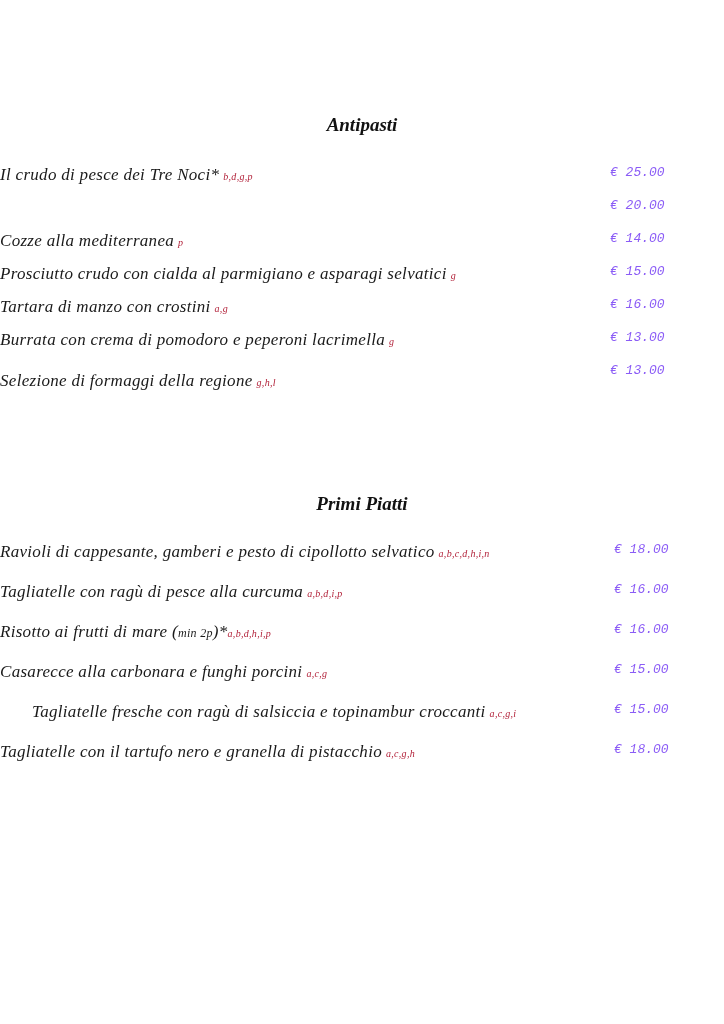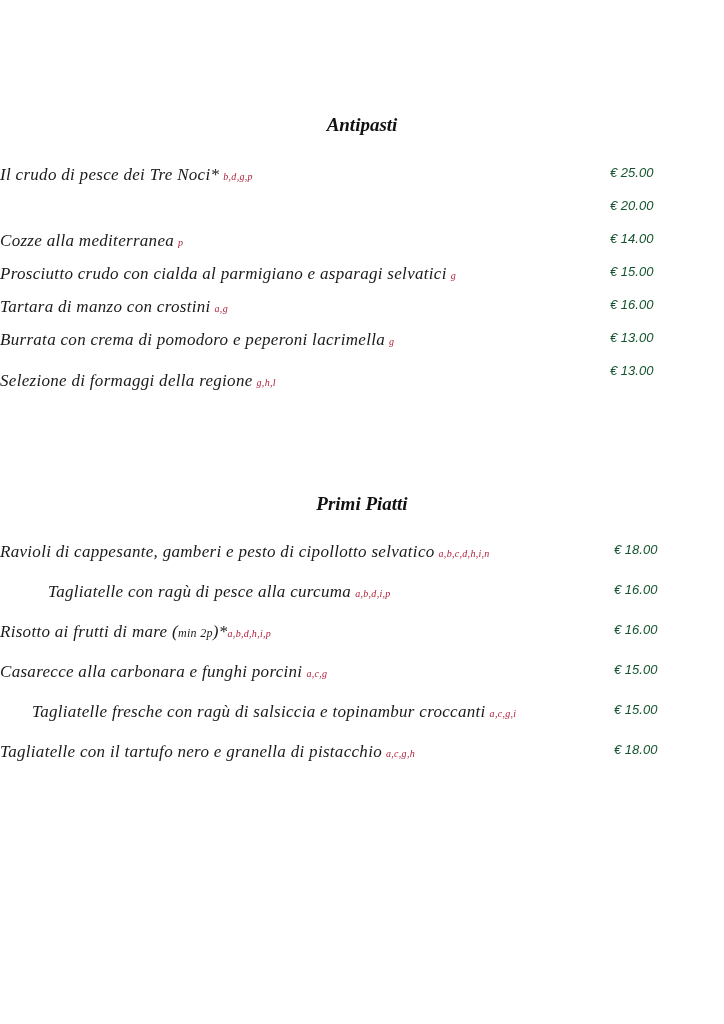--- a/index.html
+++ b/index.html
@@ -19,22 +19,22 @@
       font-style: italic; font-size: 17px; color: #1a1a1a;
       font-family: "Liberation Serif", "DejaVu Serif", serif;
       letter-spacing: 0.3px;
     }
     .allergens {
       font-size: 10px; color: #b2223a; font-style: italic; margin-left: 4px;
       font-family: "Liberation Serif", "DejaVu Serif", serif;
     }
     .note { font-size: 12px; font-style: italic; }
     .price {
-      position: absolute; font-style: italic; font-size: 13px; color: #14532d;
-      font-family: Liberation Sans, sans-serif; white-space: nowrap;
+      position: absolute; font-style: italic; font-size: 13px; color: #8b5cf6;
+      font-family: Liberation Mono, monospace; white-space: nowrap;
     }
   </style>
 </head>
 <body>
 
 <div class="section-title" style="top:114px;">Antipasti</div>
 
 <div class="row" style="top:165px;">
   <div class="dish" style="left:0;width:624px;"><span>Il crudo di pesce dei Tre Noci*</span><span class="allergens">b,d,g,p</span></div>
   <span class="price" style="left:610px;top:0;">€ 25.00</span>
@@ -63,21 +63,21 @@
   <span class="price" style="left:610px;top:0;">€ 13.00</span>
 </div>
 
 <div class="section-title" style="top:493px;">Primi Piatti</div>
 
 <div class="row" style="top:542px;">
   <div class="dish" style="left:0;width:680px;"><span>Ravioli di cappesante, gamberi e pesto di cipollotto selvatico</span><span class="allergens">a,b,c,d,h,i,n</span></div>
   <span class="price" style="left:614px;top:0;">€ 18.00</span>
 </div>
 <div class="row" style="top:582px;">
-  <div class="dish" style="left:0;width:674px;margin-left:48px;"><span>Tagliatelle con ragù di pesce alla curcuma</span><span class="allergens">a,b,d,i,p</span></div>
+  <div class="dish" style="left:0;width:674px;"><span>Tagliatelle con ragù di pesce alla curcuma</span><span class="allergens">a,b,d,i,p</span></div>
   <span class="price" style="left:614px;top:0;">€ 16.00</span>
 </div>
 <div class="row" style="top:622px;">
   <div class="dish" style="left:0;width:674px;"><span>Risotto ai frutti di mare (</span><span class="note">min 2p</span><span>)*</span><span class="allergens" style="margin-left:0">a,b,d,h,i,p</span></div>
   <span class="price" style="left:614px;top:0;">€ 16.00</span>
 </div>
 <div class="row" style="top:662px;">
   <div class="dish" style="left:0;width:674px;"><span>Casarecce alla carbonara e funghi porcini</span><span class="allergens">a,c,g</span></div>
   <span class="price" style="left:614px;top:0;">€ 15.00</span>
 </div>

